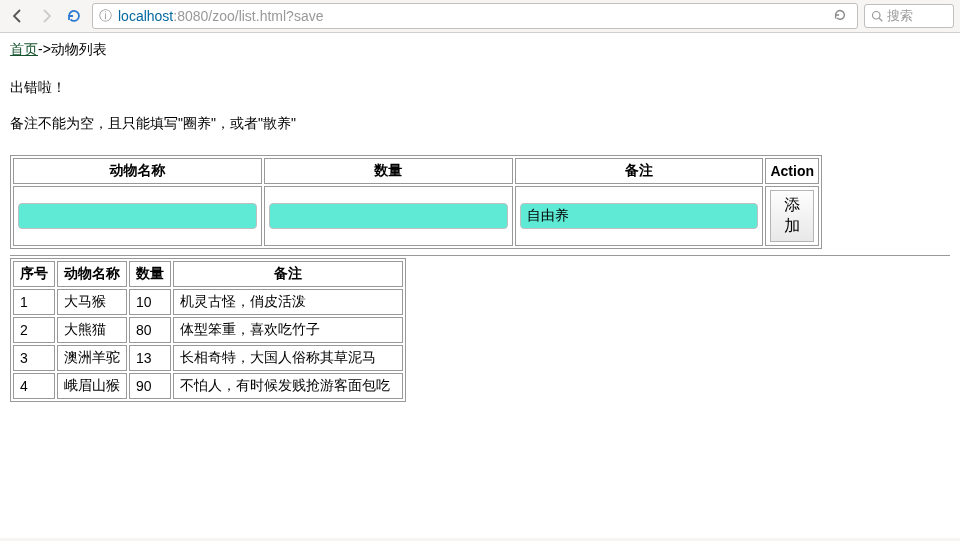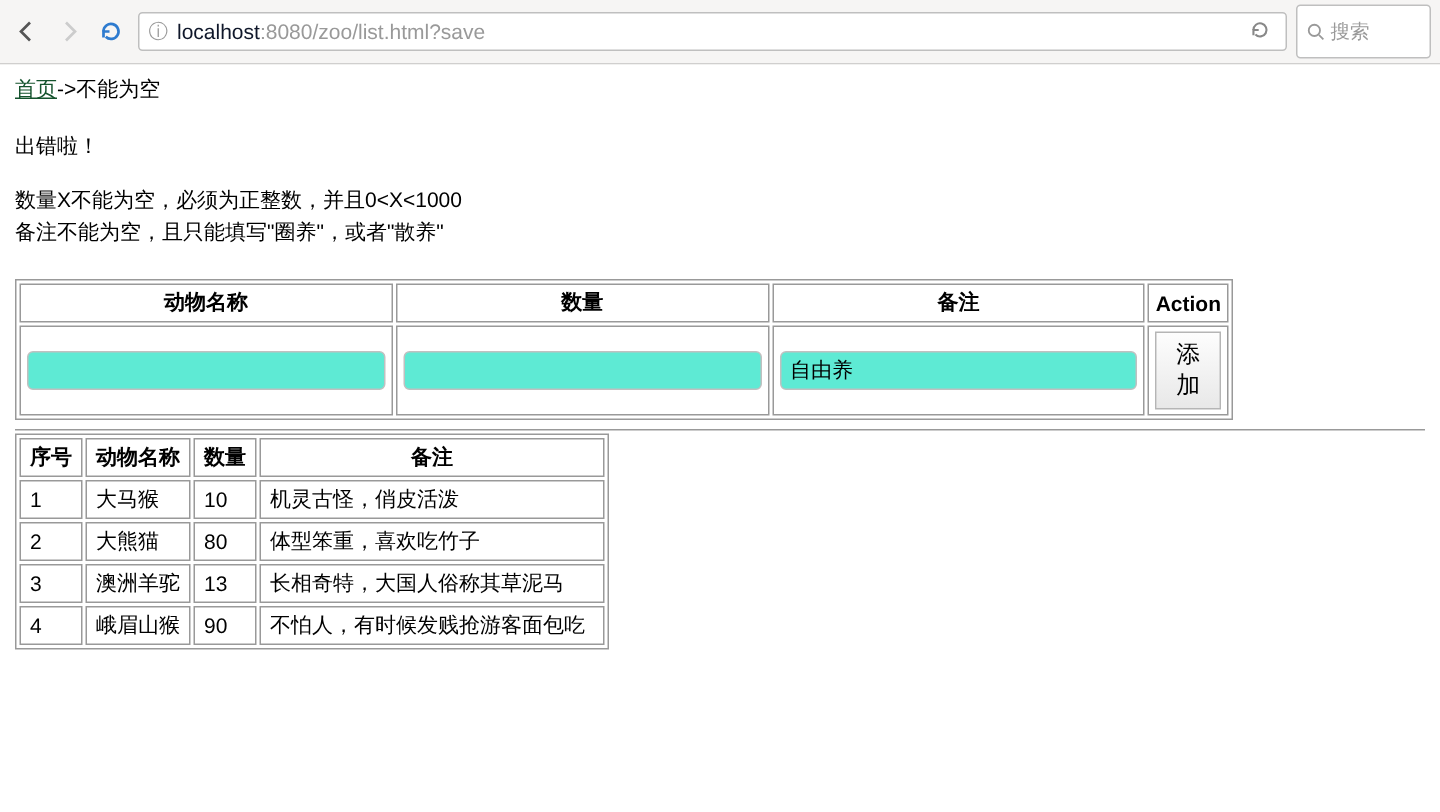--- a/index.html
+++ b/index.html
@@ -3,24 +3,24 @@
   <meta charset="utf-8">
   <style>
     * { box-sizing: border-box; }
     body { margin: 0; font-family: Arial, "Microsoft YaHei", sans-serif; font-size: 14px; background: #f6f5f4; }
     .browser-toolbar { display: flex; align-items: center; padding: 3px 6px; background: #f6f5f4; border-bottom: 1px solid #d0cfce; gap: 4px; }
     .nav-btn { width: 24px; height: 24px; display: inline-flex; align-items: center; justify-content: center; color: #555; border-radius: 3px; }
     .nav-btn.disabled { color: #ccc; }
     .url-bar { flex: 1; display: flex; align-items: center; height: 26px; background: #fff; border: 1px solid #bfbfbf; border-radius: 3px; padding: 0 6px; gap: 6px; margin: 0 2px; }
     .url-info-icon { color: #999; font-size: 13px; }
     .url-text { font-size: 14px; }
-    .url-host { color: #0f172a; }
+    .url-host { color: #0369a1; }
     .url-rest { color: #999; }
     .reload-btn { color: #888; margin-right: 4px; }
-    .search-box { width: 90px; display: flex; align-items: center; height: 36px; background: #fff; border: 1px solid #bfbfbf; border-radius: 3px; padding: 0 6px; gap: 4px; color: #999; font-size: 13px; }
+    .search-box { width: 90px; display: flex; align-items: center; height: 24px; background: #fff; border: 1px solid #bfbfbf; border-radius: 3px; padding: 0 6px; gap: 4px; color: #999; font-size: 13px; }
     .content { background: #fff; padding: 8px 10px 20px 10px; min-height: 505px; }
     .breadcrumb { margin-bottom: 16px; }
     .breadcrumb a { color: #14532d; text-decoration: underline; }
     .error-title { margin: 20px 0 18px 0; }
     .error-msgs p { margin: 3px 0; }
     .form-table { width: 812px; border-collapse: separate; border-spacing: 2px; border: 1px solid #999; margin-top: 22px; }
     .form-table th, .form-table td { border: 1px solid #999; padding: 3px 4px; text-align: center; font-weight: bold; }
     .form-table td { font-weight: normal; }
     .form-table input[type=text] { width: 100%; height: 26px; border: 1px solid #c0c0c0; border-radius: 4px; padding: 2px 6px; font-size: 14px; background: #5eead4; }
     .add-btn { padding: 4px 10px; border: 1px solid #b5b5b5; border-radius: 0; background: linear-gradient(#fdfdfd,#e8e8e8); font-size: 16px; cursor: pointer; }
@@ -66,26 +66,25 @@
     <svg width="12" height="12" viewBox="0 0 16 16">
         <circle cx="7" cy="7" r="5" stroke="#999" stroke-width="1.6" fill="none"></circle>
         <path d="M11 11 L15 15" stroke="#999" stroke-width="1.6"></path>
       </svg>
     <span>搜索</span>
   </div>
 </div>
 
 <div class="content">
   <div class="breadcrumb">
-    <a href="#">首页</a><span>-&gt;</span><span>不能为空</span>
+    <a href="#">首页</a><span>-&gt;</span><span>动物列表</span>
   </div>
 
   <div class="error-title">出错啦！</div>
   <div class="error-msgs">
-    <p>数量X不能为空，必须为正整数，并且0&lt;X&lt;1000</p>
     <p>备注不能为空，且只能填写"圈养"，或者"散养"</p>
   </div>
 
   <table class="form-table">
     <tbody>
         <tr>
       <th style="width:250px">动物名称</th>
       <th style="width:250px">数量</th>
       <th style="width:250px">备注</th>
       <th>Action</th>

